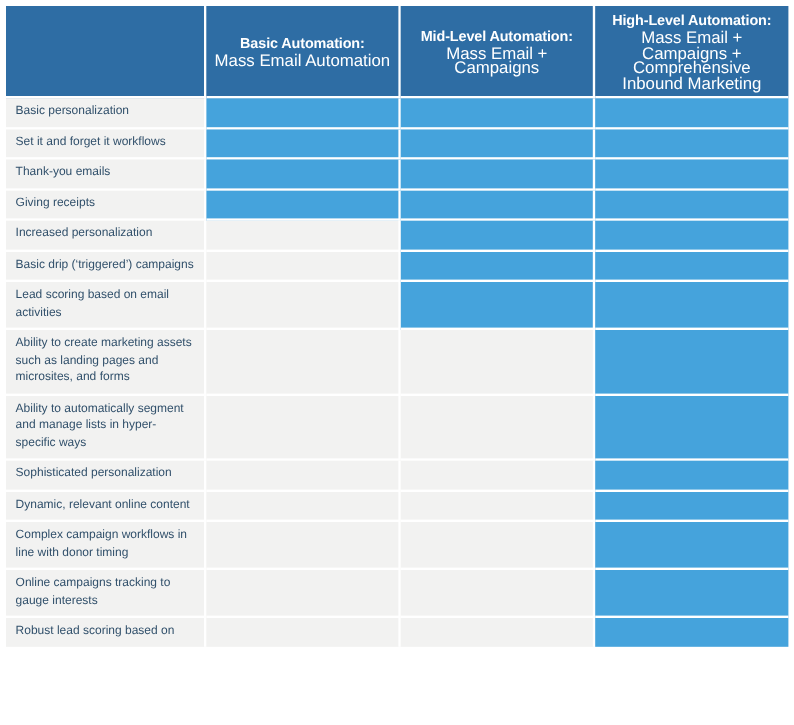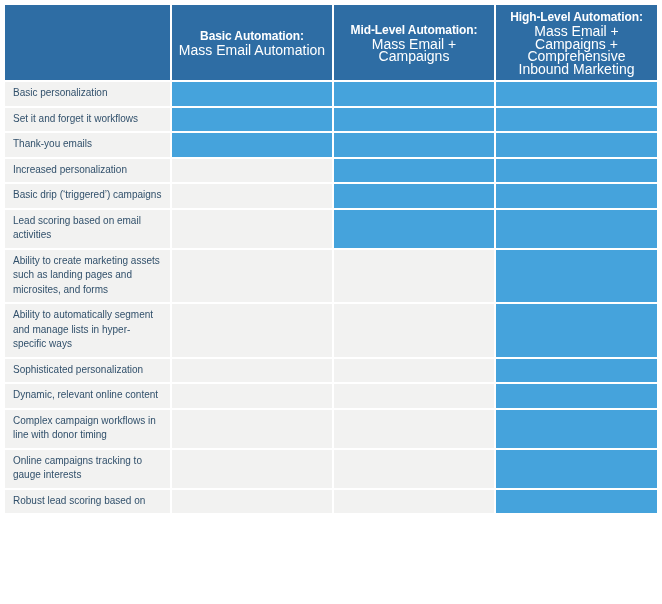--- a/index.html
+++ b/index.html
@@ -127,20 +127,26 @@
           <td class="mark-on"></td>
           <td class="mark-on"></td>
         </tr>
         <tr>
           <td class="label-cell">Thank-you emails</td>
           <td class="mark-on"></td>
           <td class="mark-on"></td>
           <td class="mark-on"></td>
         </tr>
         <tr>
+          <td class="label-cell">Giving receipts</td>
+          <td class="mark-on"></td>
+          <td class="mark-on"></td>
+          <td class="mark-on"></td>
+        </tr>
+        <tr>
           <td class="label-cell">Increased personalization</td>
           <td class="mark-off"></td>
           <td class="mark-on"></td>
           <td class="mark-on"></td>
         </tr>
         <tr>
           <td class="label-cell">Basic drip (‘triggered’) campaigns</td>
           <td class="mark-off"></td>
           <td class="mark-on"></td>
           <td class="mark-on"></td>

